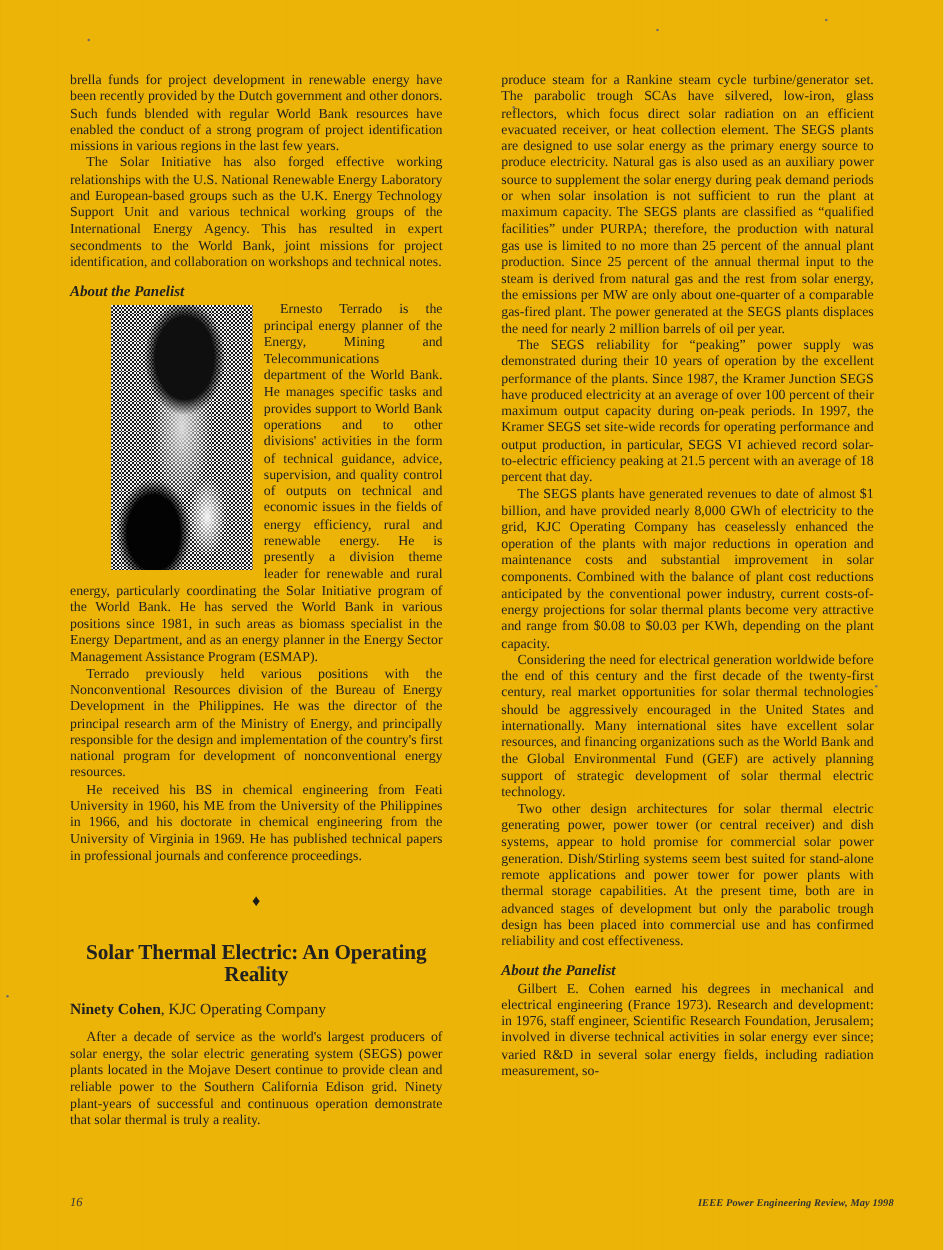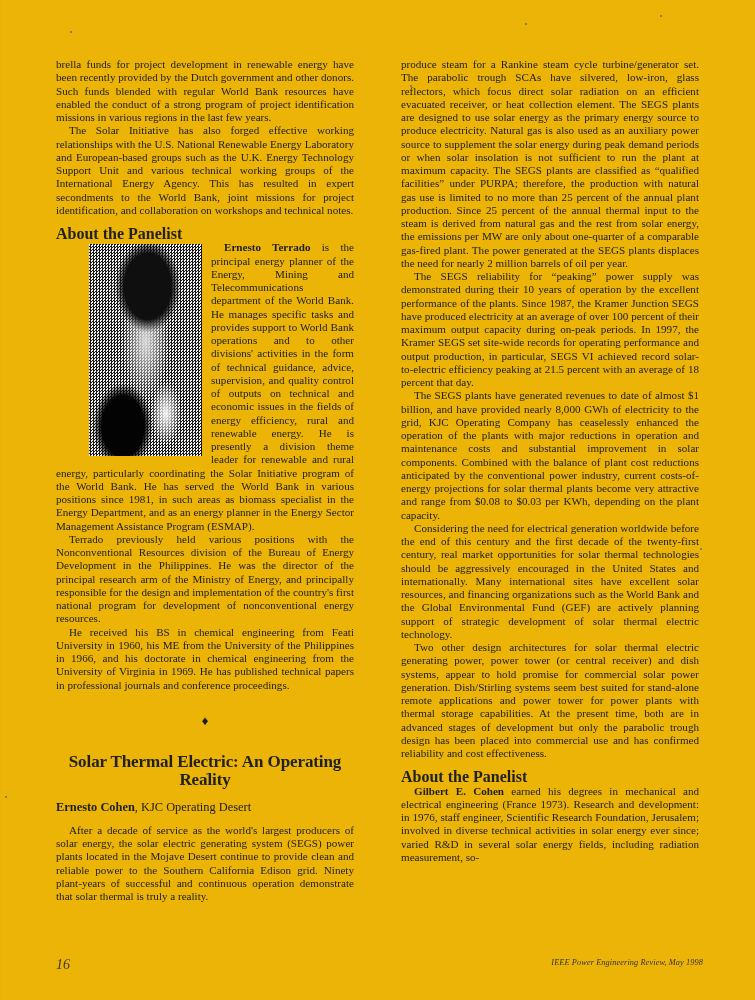--- a/index.html
+++ b/index.html
@@ -50,28 +50,29 @@
   .col-left  { left: 56px; }
   .col-right { left: 401px; }
 
   p {
     margin: 0;
     text-indent: 13px;
   }
   p.noindent { text-indent: 0; }
 
   .about-head {
+    font-style: italic;
     font-weight: bold;
     text-indent: 0;
     margin-top: 10px;
     margin-bottom: 1px;
     text-align: left;
-    font-size: 16px;
-  }
-  .lead-name { font-weight: bold; }
+    font-size: 12px;
+  }
+  .lead-name { font-weight: normal; }
 
   
   .portrait {
     float: left;
     width: 113px;
     height: 212px;
     margin: 3px 9px 4px 33px;
     shape-outside: inset(0);
     background-color: #7b7b7b;
     background-image:
@@ -109,31 +110,31 @@
     line-height: 15px;
     margin: 0 0 9px 0;
   }
   .byline .bl-name { font-weight: bold; }
   .byline .bl-aff  { font-weight: normal; }
 
   .folio {
     position: absolute;
     left: 56px;
     top: 957px;
-    font-size: 14px;
+    font-size: 10px;
     font-style: italic;
     color: #3a3a3a;
   }
   .running-foot {
     position: absolute;
-    right: 52px;
+    right: 40px;
     top: 958px;
     font-size: 8.3px;
     font-style: italic;
-    font-weight: normal;
+    font-weight: bold;
     letter-spacing: .1px;
     color: #343434;
   }
   .speck {
     position: absolute;
     background: #6c6c6c;
     border-radius: 50%;
     pointer-events: none;
   }
 </style>
@@ -166,21 +167,21 @@
 
     <p>Terrado previously held various positions with the Nonconventional Resources division of the Bureau of Energy Development in the Philippines. He was the director of the principal research arm of the Ministry of Energy, and principally responsible for the design and implementation of the country's first national program for development of nonconventional energy resources.</p>
 
     <p>He received his BS in chemical engineering from Feati University in 1960, his ME from the University of the Philippines in 1966, and his doctorate in chemical engineering from the University of Virginia in 1969. He has published technical papers in professional journals and conference proceedings.</p>
 
     <p class="ornament">♦</p>
 
     <p class="article-title">Solar Thermal Electric: An Operating Reality</p>
 
     <p class="byline">
-      <span class="bl-name">Ernesto Cohen</span><span class="bl-aff">, KJC Operating Desert</span>
+      <span class="bl-name">Ninety Cohen</span><span class="bl-aff">, KJC Operating Company</span>
     </p>
 
     <p>After a decade of service as the world's largest producers of solar energy, the solar electric generating system (SEGS) power plants located in the Mojave Desert continue to provide clean and reliable power to the Southern California Edison grid. Ninety plant-years of successful and continuous operation demonstrate that solar thermal is truly a reality.</p>
 
   </div>
 
   <div class="col col-right">
 
     <p class="noindent">produce steam for a Rankine steam cycle turbine/generator set. The parabolic trough SCAs have silvered, low-iron, glass reflectors, which focus direct solar radiation on an efficient evacuated receiver, or heat collection element. The SEGS plants are designed to use solar energy as the primary energy source to produce electricity. Natural gas is also used as an auxiliary power source to supplement the solar energy during peak demand periods or when solar insolation is not sufficient to run the plant at maximum capacity. The SEGS plants are classified as “qualified facilities” under PURPA; therefore, the production with natural gas use is limited to no more than 25 percent of the annual plant production. Since 25 percent of the annual thermal input to the steam is derived from natural gas and the rest from solar energy, the emissions per MW are only about one-quarter of a comparable gas-fired plant. The power generated at the SEGS plants displaces the need for nearly 2 million barrels of oil per year.</p>
 

